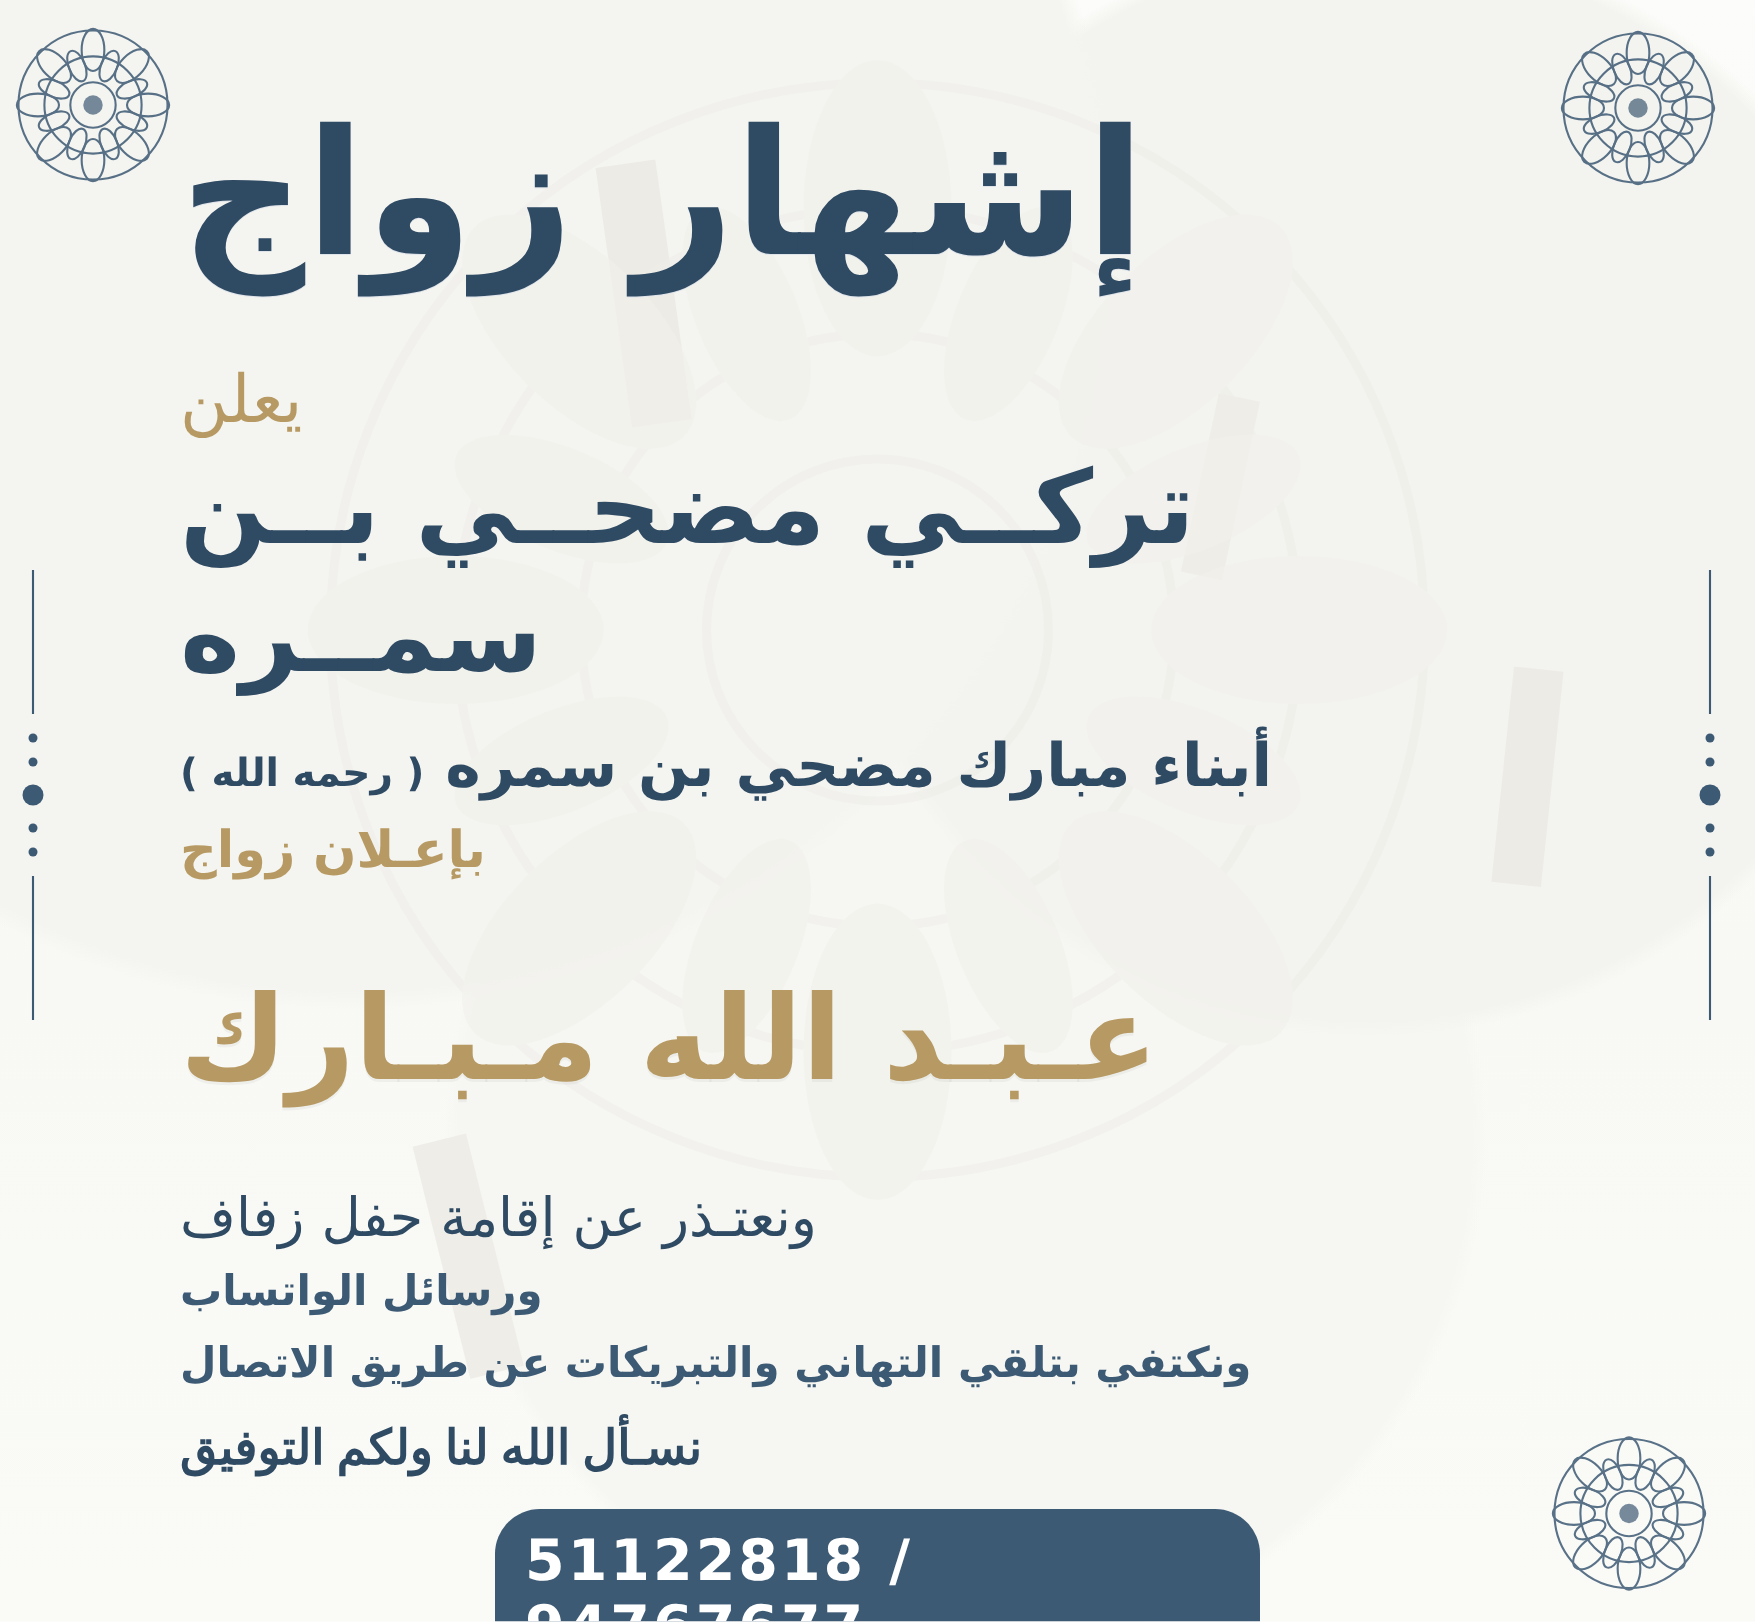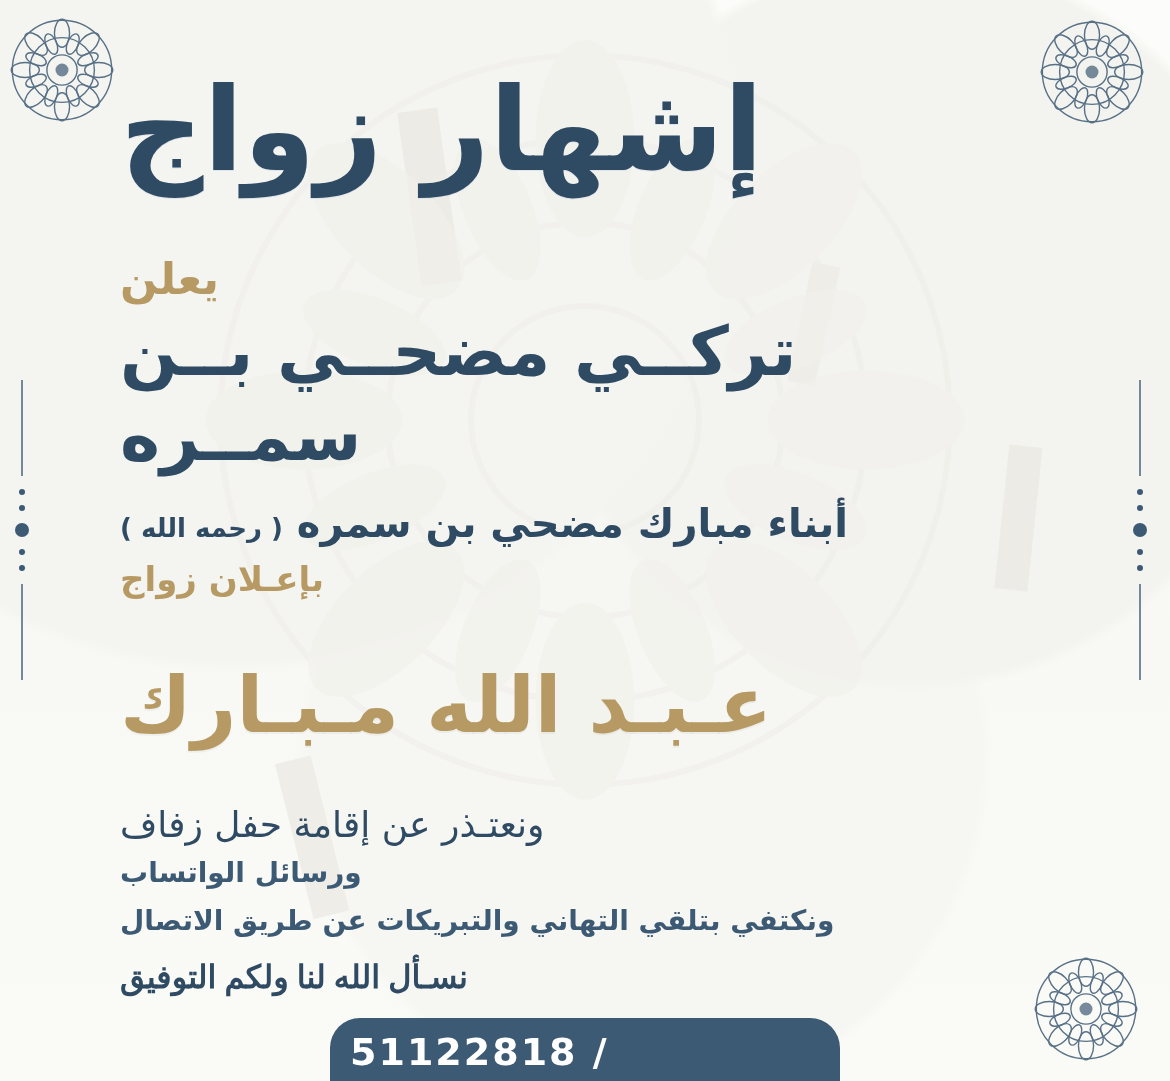--- a/index.html
+++ b/index.html
@@ -85,23 +85,23 @@
     font-weight: 700;
     font-size: 116px;
     line-height: 1.18;
     color: #2f4a63;
     letter-spacing: -2px;
     margin: 10px 0 0 0;
     text-shadow: 0 1px 0 #dfe4ea;
   }
 
   .announce-word {
-    margin-top: 56px;
+    margin-top: 44px;
     font-size: 44px;
-    font-weight: 700;
+    font-weight: 400;
     color: #b79a63;
     line-height: 1.1;
   }
 
   .groom-father {
     margin-top: 6px;
     font-size: 68px;
     font-weight: 700;
     color: #2f4a63;
     letter-spacing: 2px;

